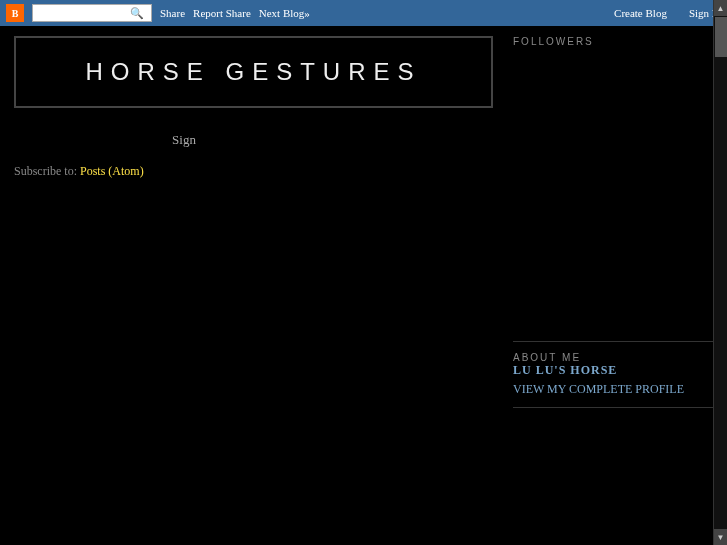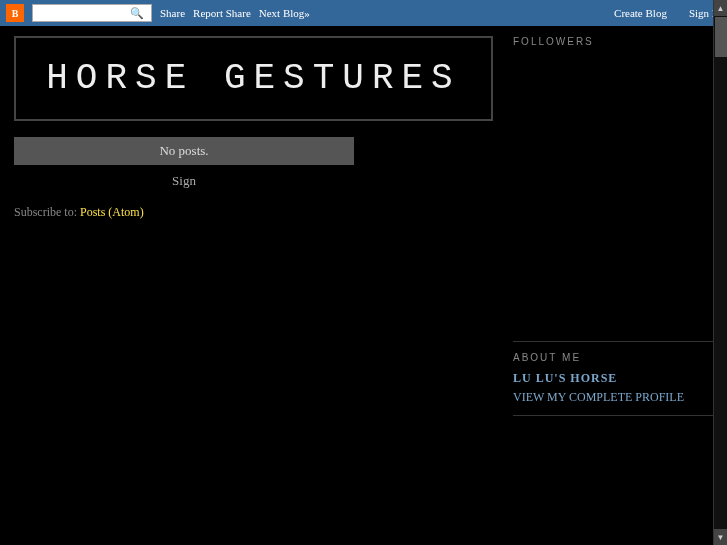--- a/index.html
+++ b/index.html
@@ -90,22 +90,22 @@
     
     #blog-title-box {
       border: 2px solid #444;
       padding: 20px 10px;
       text-align: center;
       margin-bottom: 16px;
       background: #000;
     }
 
     #blog-title {
-      font-family: Liberation Mono, monospace;
-      font-size: 36px;
+      font-family: Liberation Sans, sans-serif;
+      font-size: 24px;
       letter-spacing: 8px;
       color: #eee;
       text-transform: uppercase;
       font-weight: normal;
     }
 
     
     #no-posts-bar {
       background: #555;
       color: #ddd;
@@ -169,21 +169,20 @@
     #about-me-section {
       margin-top: 290px;
     }
 
     #about-me-title {
       font-family: Arial, sans-serif;
       font-size: 10px;
       letter-spacing: 2px;
       color: #888;
       text-transform: uppercase;
-      margin-bottom: 8px;
     }
 
     #about-me-name {
       color: #7ba7cc;
       font-size: 12px;
       text-decoration: none;
       display: block;
       margin-bottom: 4px;
       font-weight: bold;
       letter-spacing: 1px;
@@ -254,21 +253,20 @@
   </div>
 </div>
 
 <div id="main-wrapper">
   <div id="content-area">
 
     <div id="blog-title-box">
       <h1 id="blog-title">HORSE GESTURES</h1>
     </div>
 
-    <div id="no-posts-bar">No posts.</div>
 
     <div id="nav-links">
       <a id="home-link" href="#">Sign</a>
     </div>
 
     <div id="subscribe-area">
       <span>Subscribe to: </span><a id="subscribe-link" href="#">Posts (Atom)</a>
     </div>
 
   </div>

